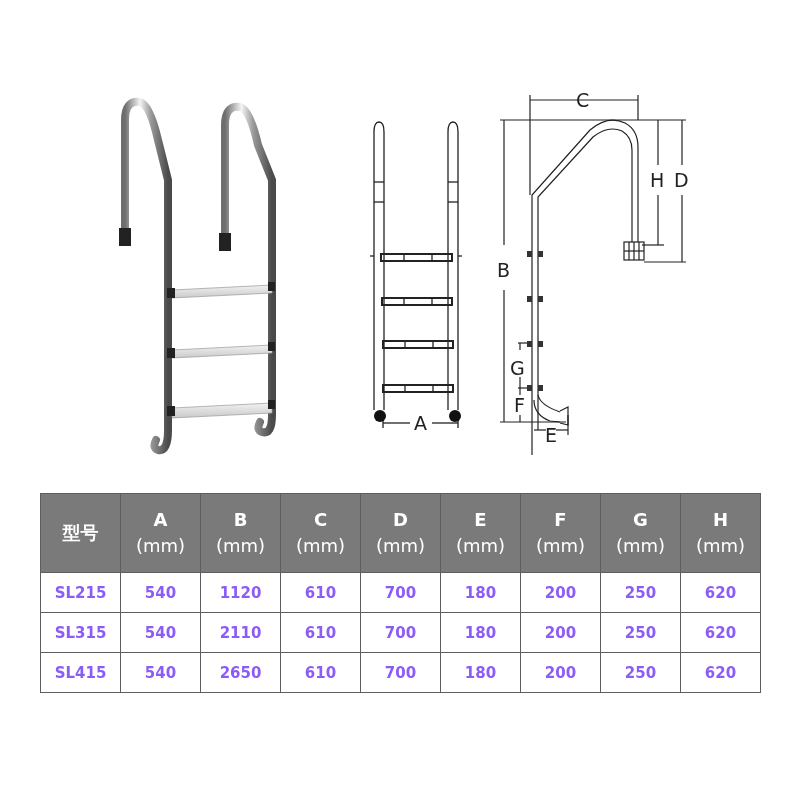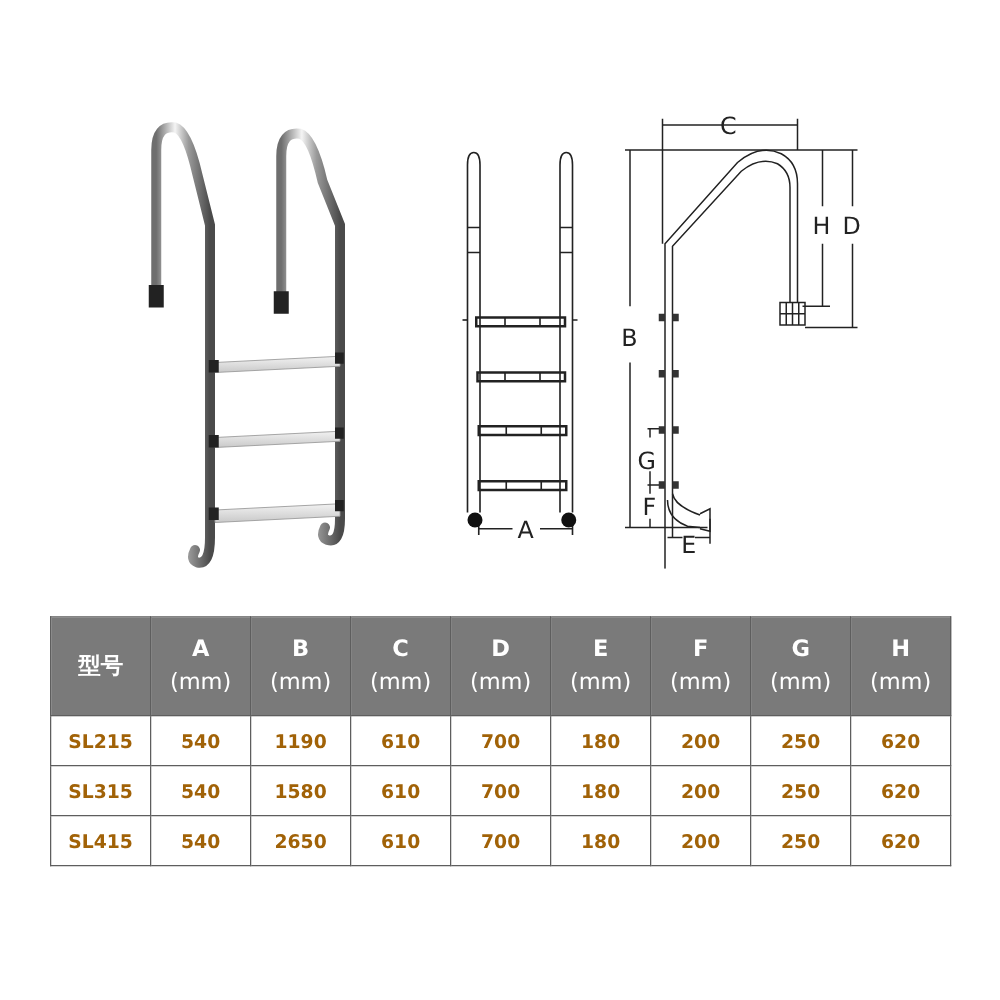--- a/index.html
+++ b/index.html
@@ -6,21 +6,21 @@
   body { width: 800px; height: 800px; position: relative; overflow: hidden; font-family: "DejaVu Sans", "Liberation Sans", sans-serif; }
   .figure { position: absolute; }
   #photo { left: 100px; top: 80px; width: 200px; height: 380px; }
   #front { left: 360px; top: 110px; width: 130px; height: 340px; }
   #side { left: 490px; top: 85px; width: 210px; height: 370px; }
   .dim-label { font-family: "DejaVu Sans", sans-serif; font-size: 19px; fill: #222; }
   table.spec { position: absolute; left: 40px; top: 493px; width: 721px; border-collapse: collapse; table-layout: fixed; }
   table.spec th, table.spec td { border: 1px solid #5e5e5e; text-align: center; padding: 0; }
   table.spec th { background: #7a7a7a; color: #ffffff; font-weight: bold; font-size: 18px; height: 78px; line-height: 26px; }
   table.spec th .unit { display: block; font-weight: normal; }
-  table.spec td { height: 39px; font-size: 15px; font-weight: bold; color: #a16207; background: #fff; }
+  table.spec td { height: 39px; font-size: 15px; font-weight: bold; color: #8b5cf6; background: #fff; }
   table.spec col.c0 { width: 80px; }
 </style>
 </head>
 <body>
 
 <svg id="photo" class="figure" viewBox="0 0 200 380" xmlns="http://www.w3.org/2000/svg">
   <defs>
     <linearGradient id="steel" x1="0" x2="1" y1="0" y2="0">
       <stop offset="0" stop-color="#6e6e6e"></stop>
       <stop offset="0.35" stop-color="#f4f4f4"></stop>
@@ -172,32 +172,32 @@
       <th><span>E</span><span class="unit">(mm)</span></th>
       <th><span>F</span><span class="unit">(mm)</span></th>
       <th><span>G</span><span class="unit">(mm)</span></th>
       <th><span>H</span><span class="unit">(mm)</span></th>
     </tr>
   </thead>
   <tbody>
     <tr>
       <td>SL215</td>
       <td>540</td>
-      <td>1190</td>
+      <td>1120</td>
       <td>610</td>
       <td>700</td>
       <td>180</td>
       <td>200</td>
       <td>250</td>
       <td>620</td>
     </tr>
     <tr>
       <td>SL315</td>
       <td>540</td>
-      <td>1580</td>
+      <td>2110</td>
       <td>610</td>
       <td>700</td>
       <td>180</td>
       <td>200</td>
       <td>250</td>
       <td>620</td>
     </tr>
     <tr>
       <td>SL415</td>
       <td>540</td>

